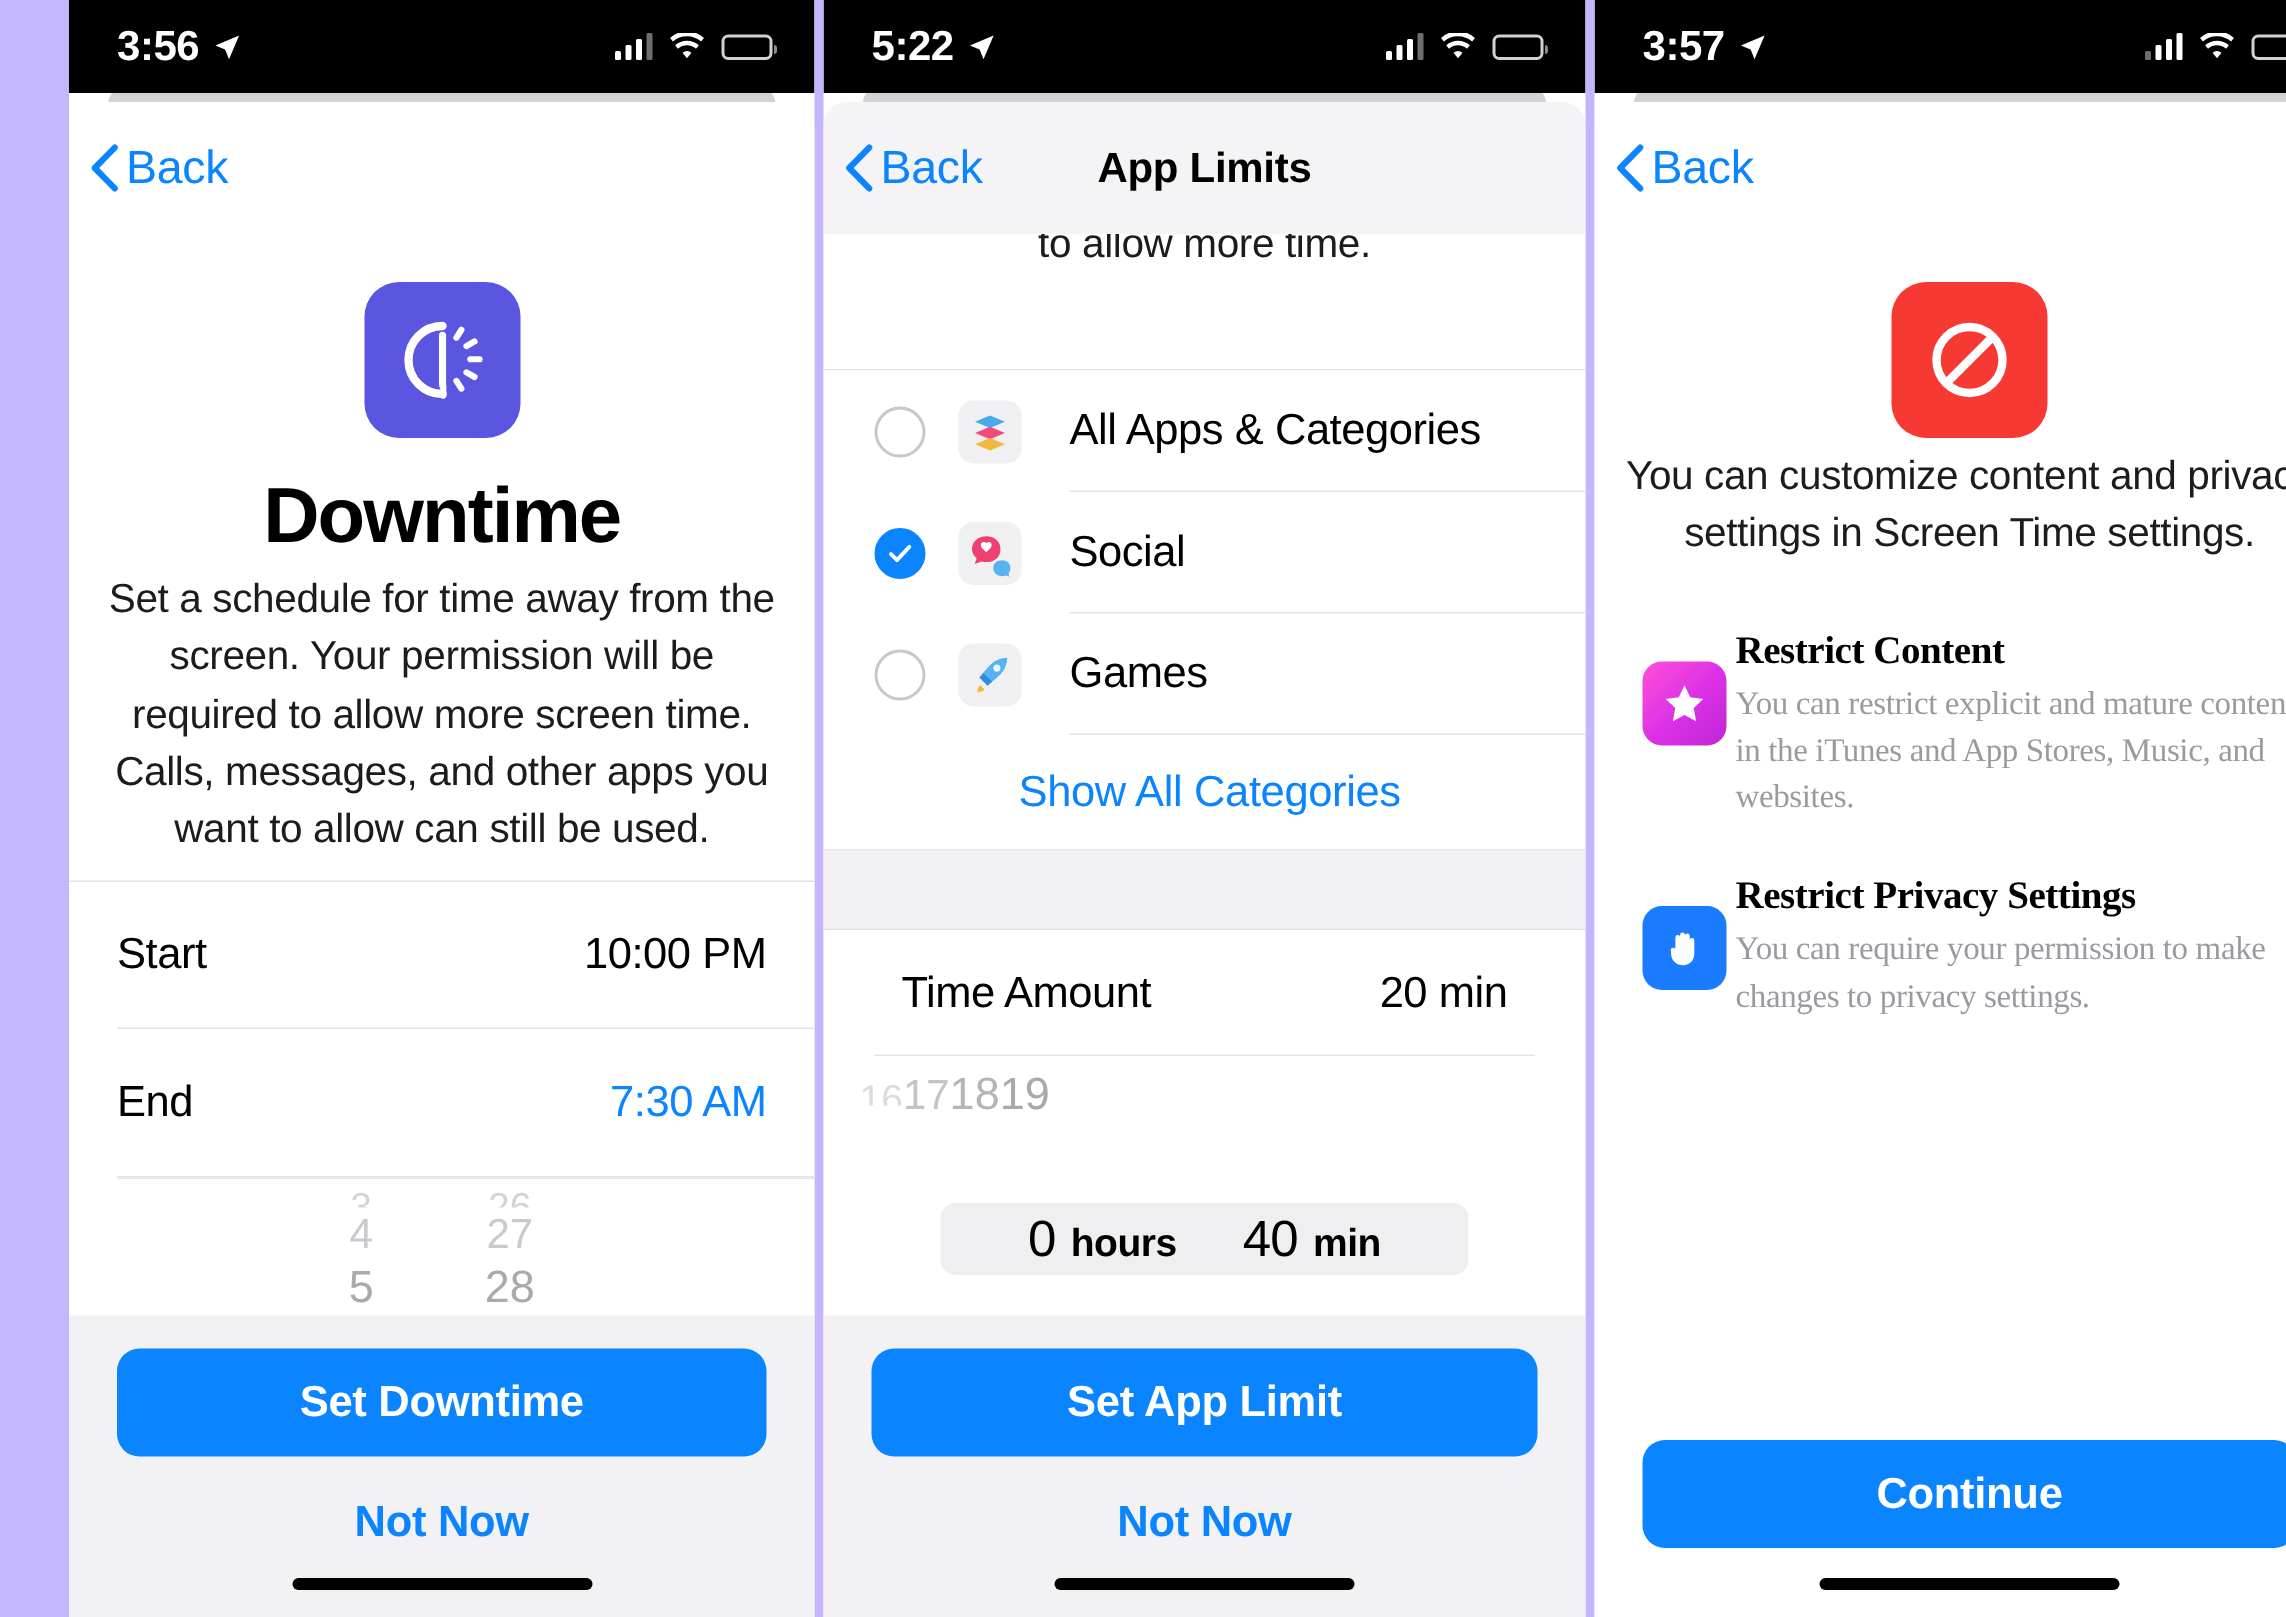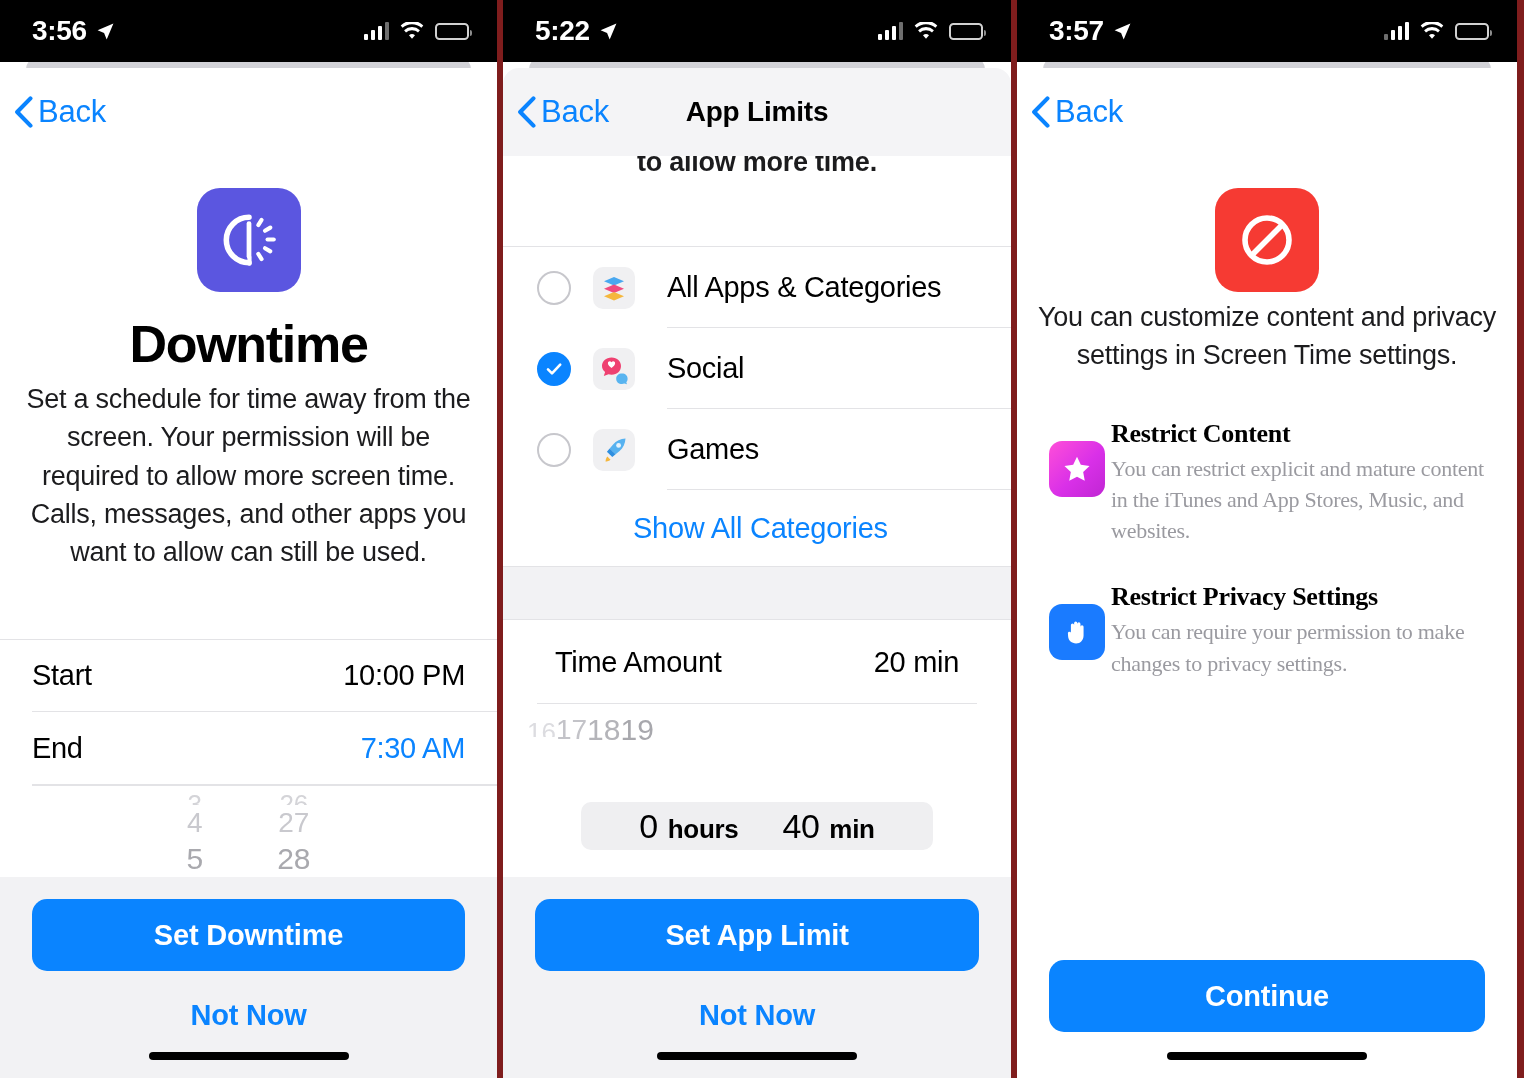--- a/index.html
+++ b/index.html
@@ -8,21 +8,22 @@
     width:1524px; height:1078px;
     background:#ffffff;
     font-family:"Liberation Sans", sans-serif;
     overflow:hidden;
   }
   .stage {
     position:relative;
     width:1524px; height:1078px;
     display:flex;
     gap:6px;
-    background:#7f1d1d;
+    background:#c4b5fd;
+    padding-left:46px;
   }
 
   
   .phone {
     position:relative;
     width:497px;
     height:1078px;
     background:#ffffff;
     overflow:hidden;
     flex:0 0 auto;
@@ -168,21 +169,21 @@
     margin-top:6px;
   }
 
   
   .rows { margin-top:auto; }
   .row {
     position:relative;
     display:flex;
     align-items:center;
     justify-content:space-between;
-    height:73px;
+    height:99px;
     padding:0 32px;
     font-size:29px;
     letter-spacing:-0.3px;
     color:#000000;
     cursor:pointer;
   }
   .row .val { color:#000000; }
   .row .val.blue { color:#0a84ff; }
   .hairline-top::before {
     content:"";
@@ -280,21 +281,20 @@
   
   .clipped-text {
     text-align:center;
     font-size:27px;
     color:#1c1c1e;
     letter-spacing:-0.25px;
     height:34px;
     overflow:hidden;
     line-height:0.92;
     margin-top:-6px;
-    font-weight:bold;
   }
   .spacer-block { height:62px; }
   .group-gap { height:1px; background:#e3e3e6; }
 
   
   .catlist { background:#ffffff; }
   .cat {
     position:relative;
     display:flex;
     align-items:center;

